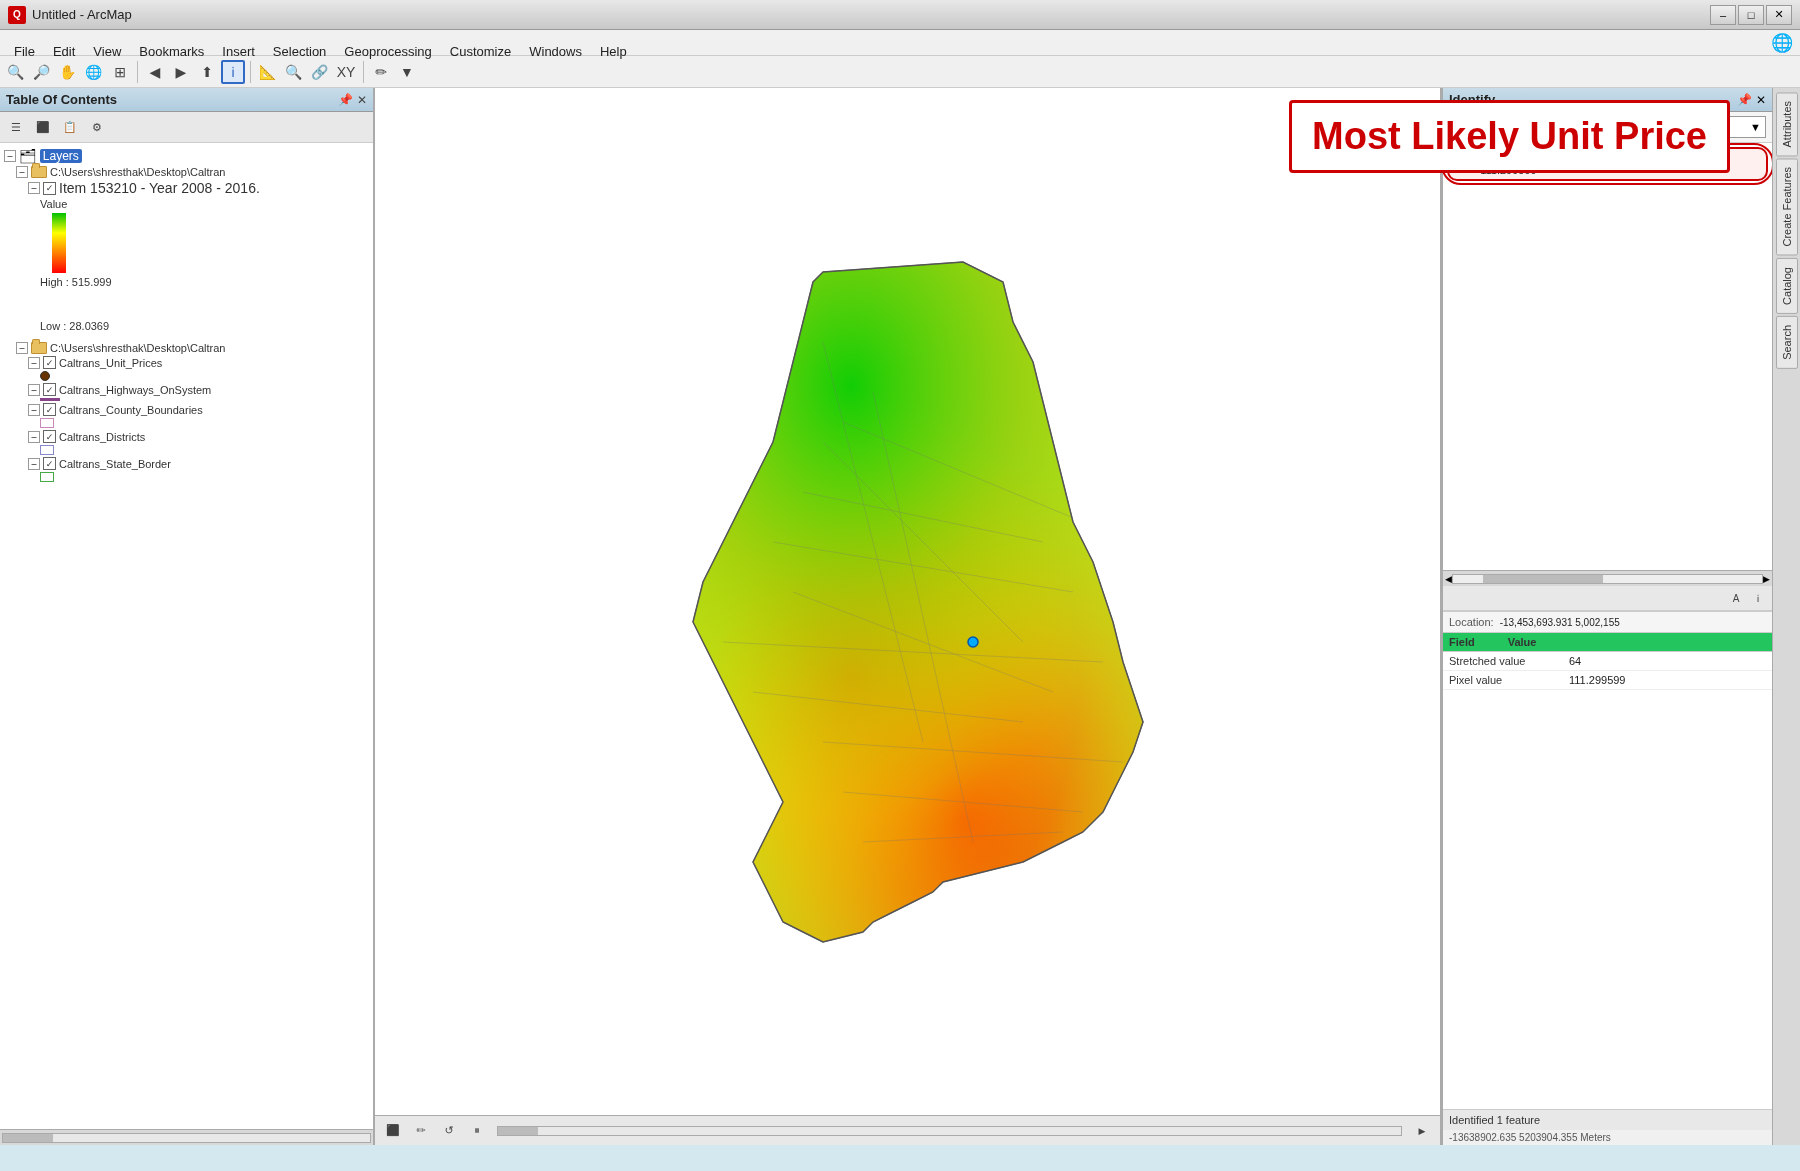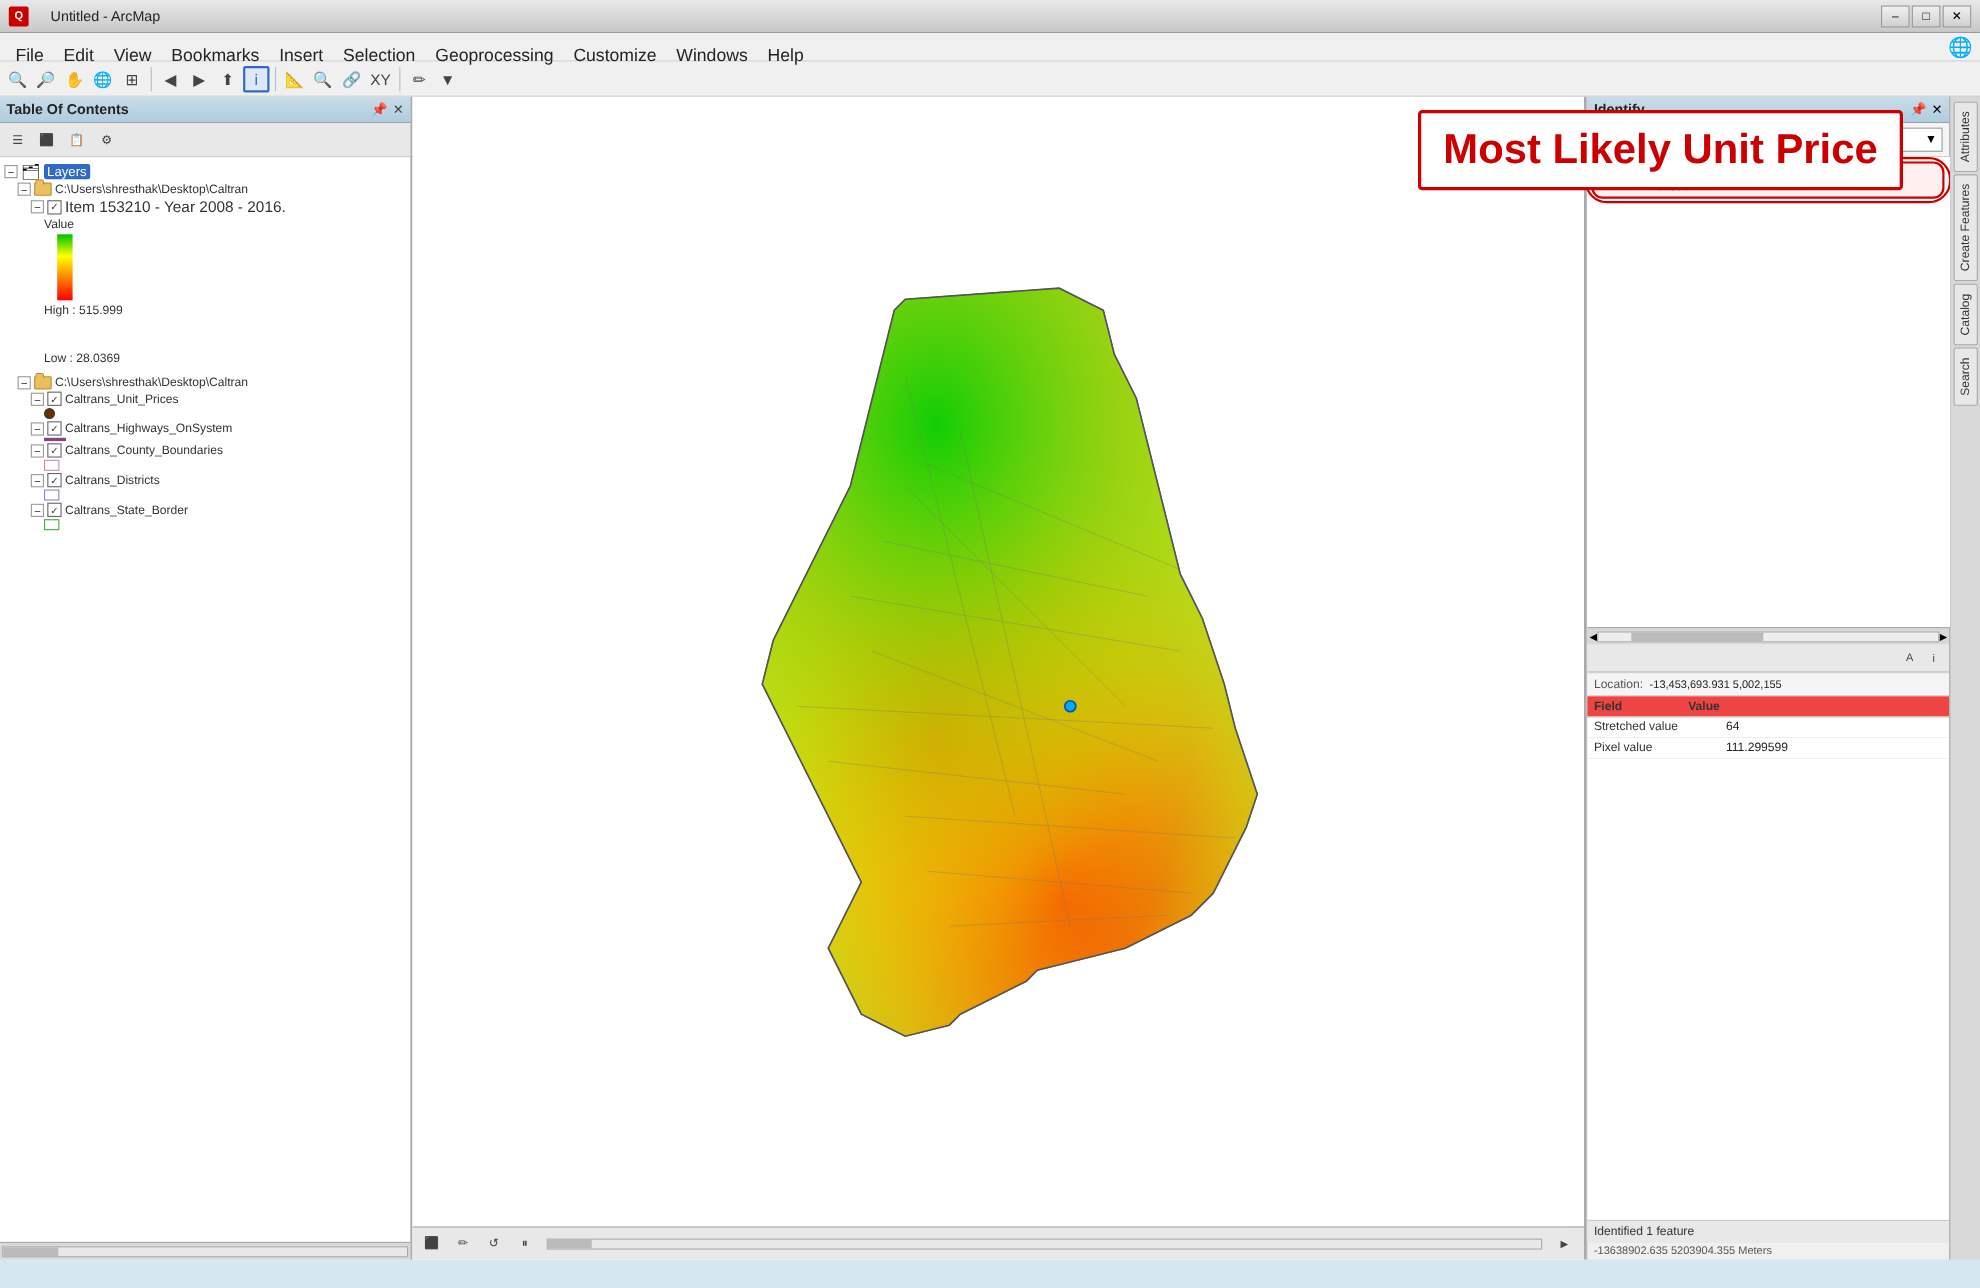--- a/index.html
+++ b/index.html
@@ -10,35 +10,35 @@
       background: linear-gradient(to bottom, #e8e8e8, #c8c8c8);
       height: 30px;
       display: flex;
       align-items: center;
       padding: 0 8px;
       border-bottom: 1px solid #999;
       justify-content: space-between;
     }
     .title-bar-left { display: flex; align-items: center; gap: 6px; }
     .title-bar-icon { width: 18px; height: 18px; background: #c00; border-radius: 2px; display: flex; align-items: center; justify-content: center; color: white; font-size: 10px; font-weight: bold; }
-    .title-bar-text { font-size: 13px; color: #222; margin-left: 14px; }
+    .title-bar-text { font-size: 13px; color: #222; }
     .title-bar-controls { display: flex; gap: 2px; }
     .tb-btn { width: 26px; height: 20px; background: linear-gradient(to bottom, #f0f0f0, #d0d0d0); border: 1px solid #999; font-size: 11px; display: flex; align-items: center; justify-content: center; cursor: pointer; }
 
     
     .menu-bar {
       background: #f0f0f0;
       height: 26px;
       display: flex;
       align-items: center;
       padding: 0 6px;
       border-bottom: 1px solid #ccc;
       gap: 2px;
     }
-    .menu-item { padding: 2px 8px; font-size: 16px; cursor: pointer; color: #222; border-radius: 2px; margin-top: 17px; }
+    .menu-item { padding: 2px 8px; font-size: 13px; cursor: pointer; color: #222; border-radius: 2px; margin-top: 17px; }
 
     
     .toolbar {
       background: #f0f0f0;
       height: 32px;
       display: flex;
       align-items: center;
       padding: 0 4px;
       border-bottom: 1px solid #ccc;
       gap: 2px;
@@ -238,24 +238,24 @@
     }
     .location-label { color: #555; }
     .location-value { color: #222; font-size: 10px; }
 
     .identify-table {
       background: white;
       flex: 0;
     }
     .identify-table-header {
       display: flex;
-      background: #ef4444;
+      background: #22c55e;
       border-bottom: 1px solid #ccc;
       padding: 3px 6px;
-      gap: 60px;
+      gap: 33px;
     }
     .identify-table-header span { font-weight: bold; font-size: 11px; color: #333; }
     .identify-table-row {
       display: flex;
       padding: 3px 6px;
       border-bottom: 1px solid #eee;
       gap: 20px;
     }
     .identify-table-row .field { width: 100px; font-size: 11px; color: #333; }
     .identify-table-row .value { font-size: 11px; color: #222; }

